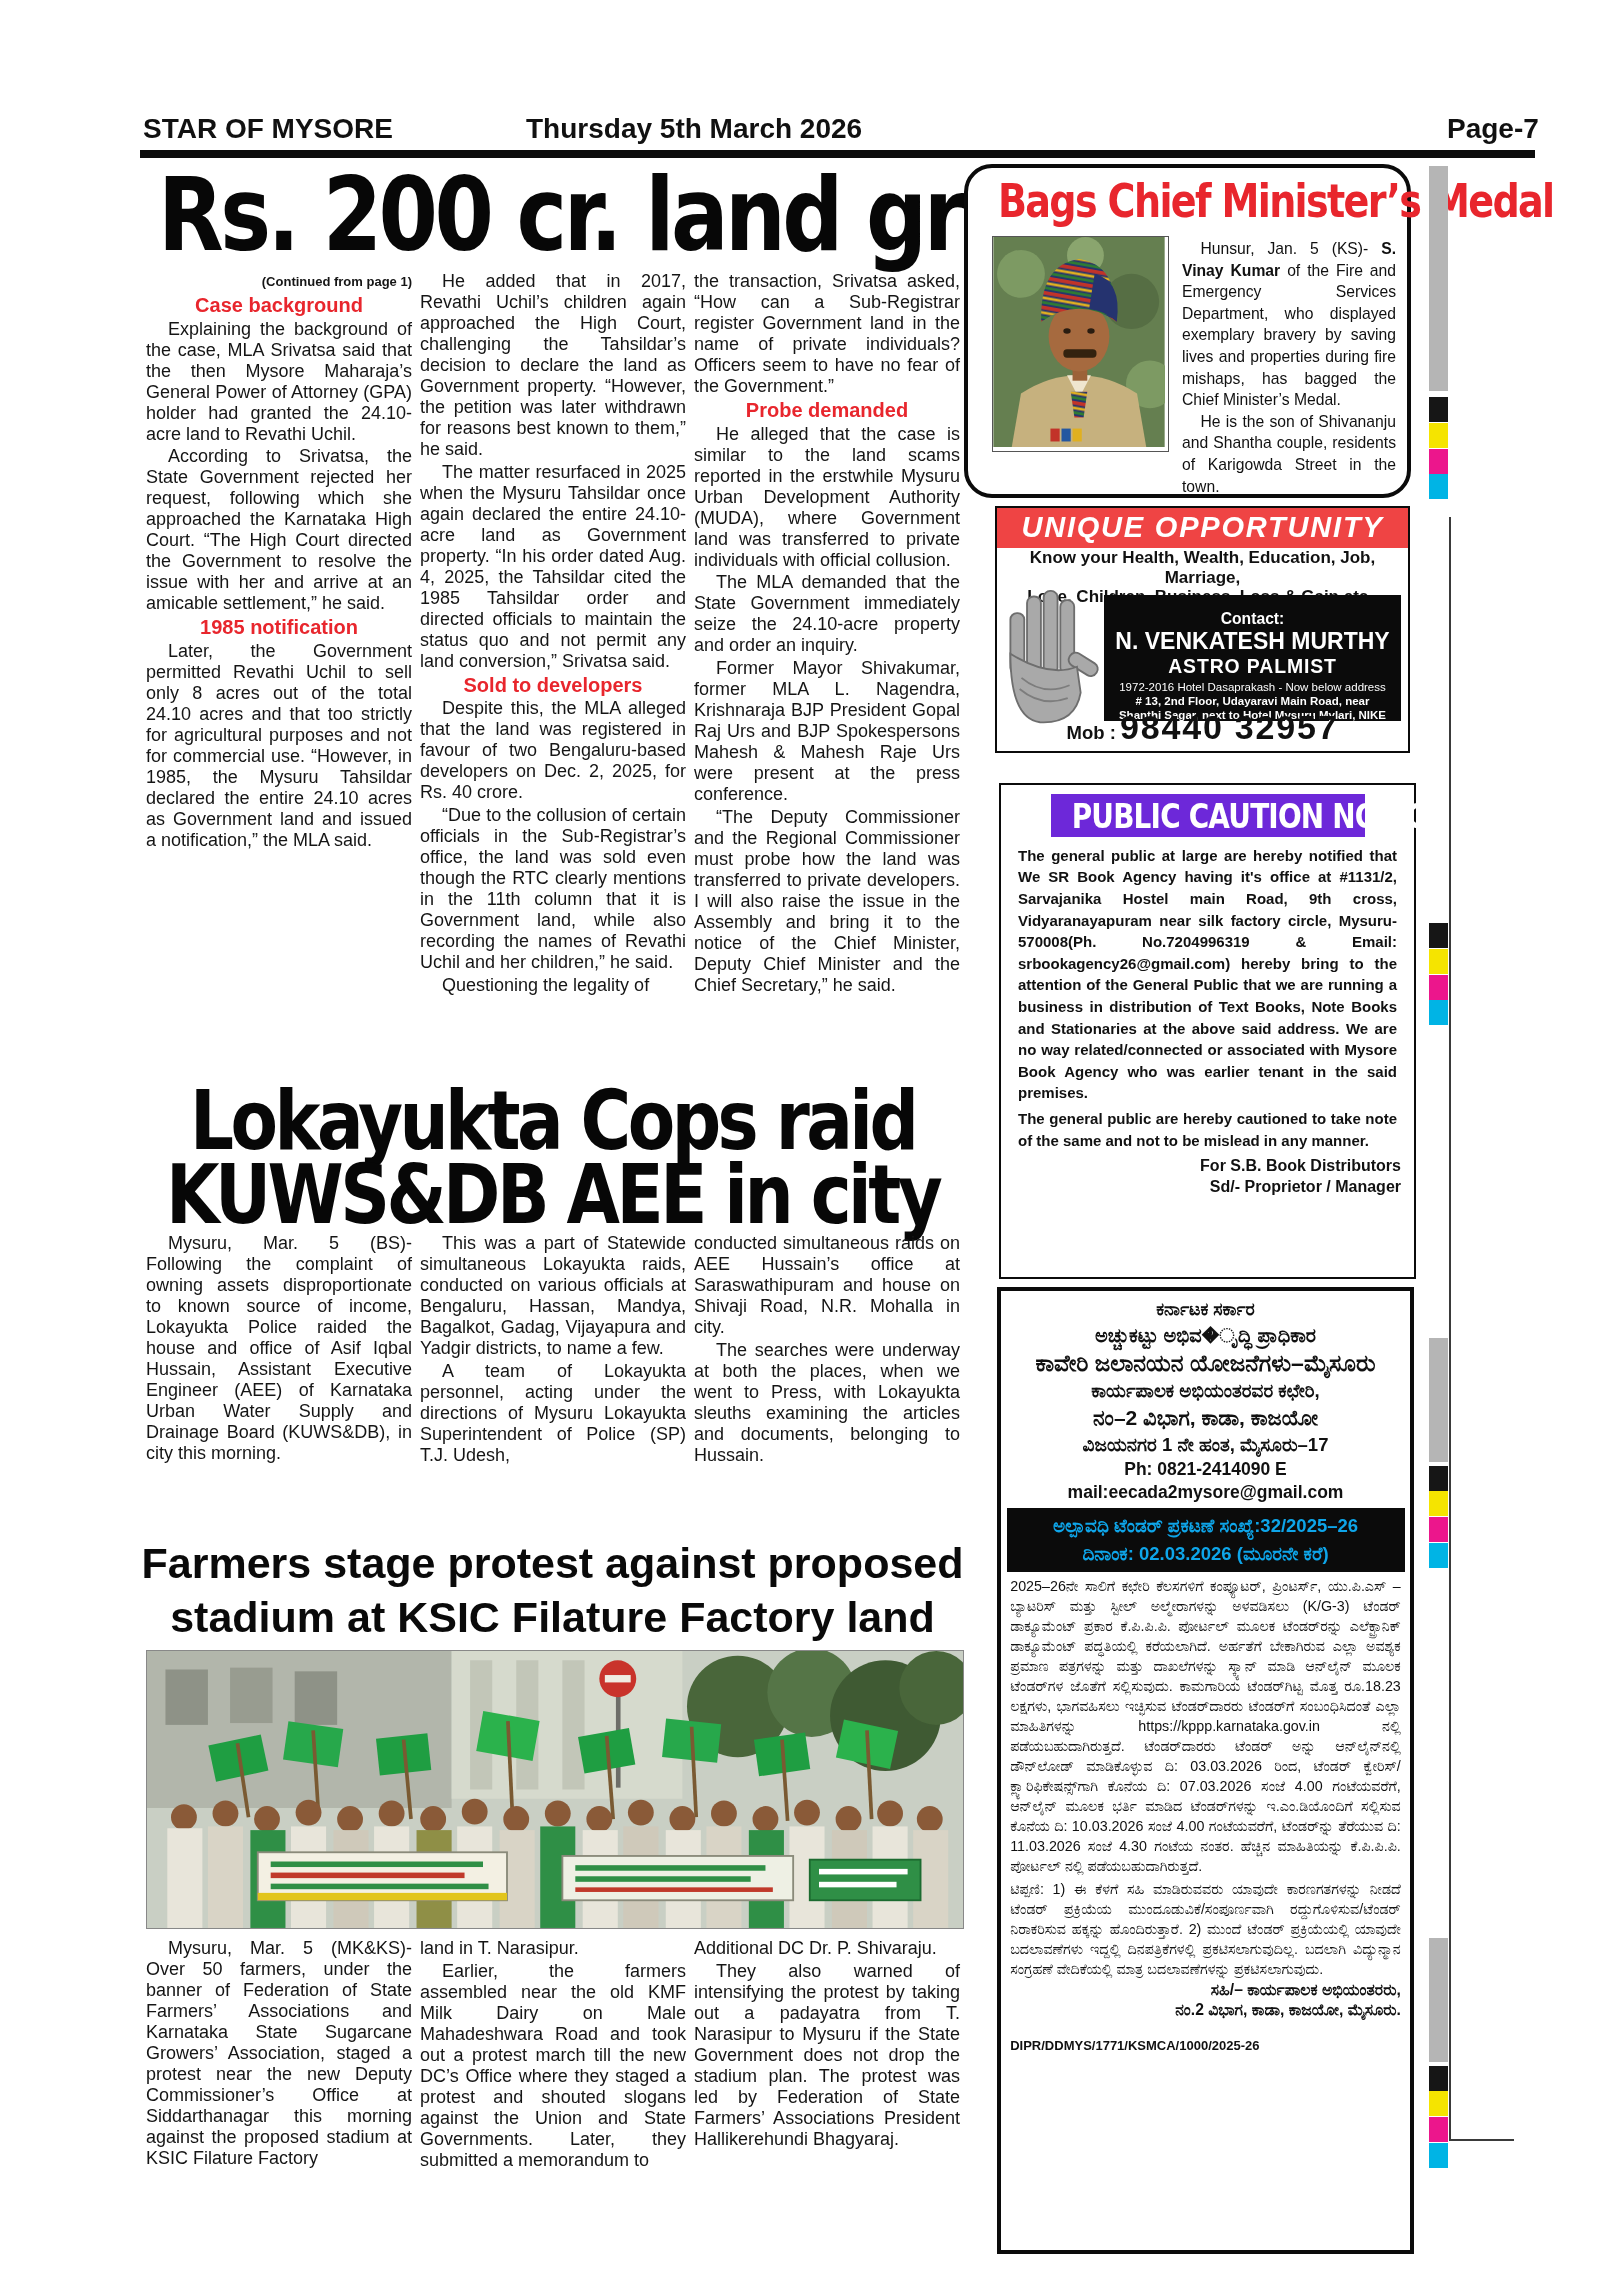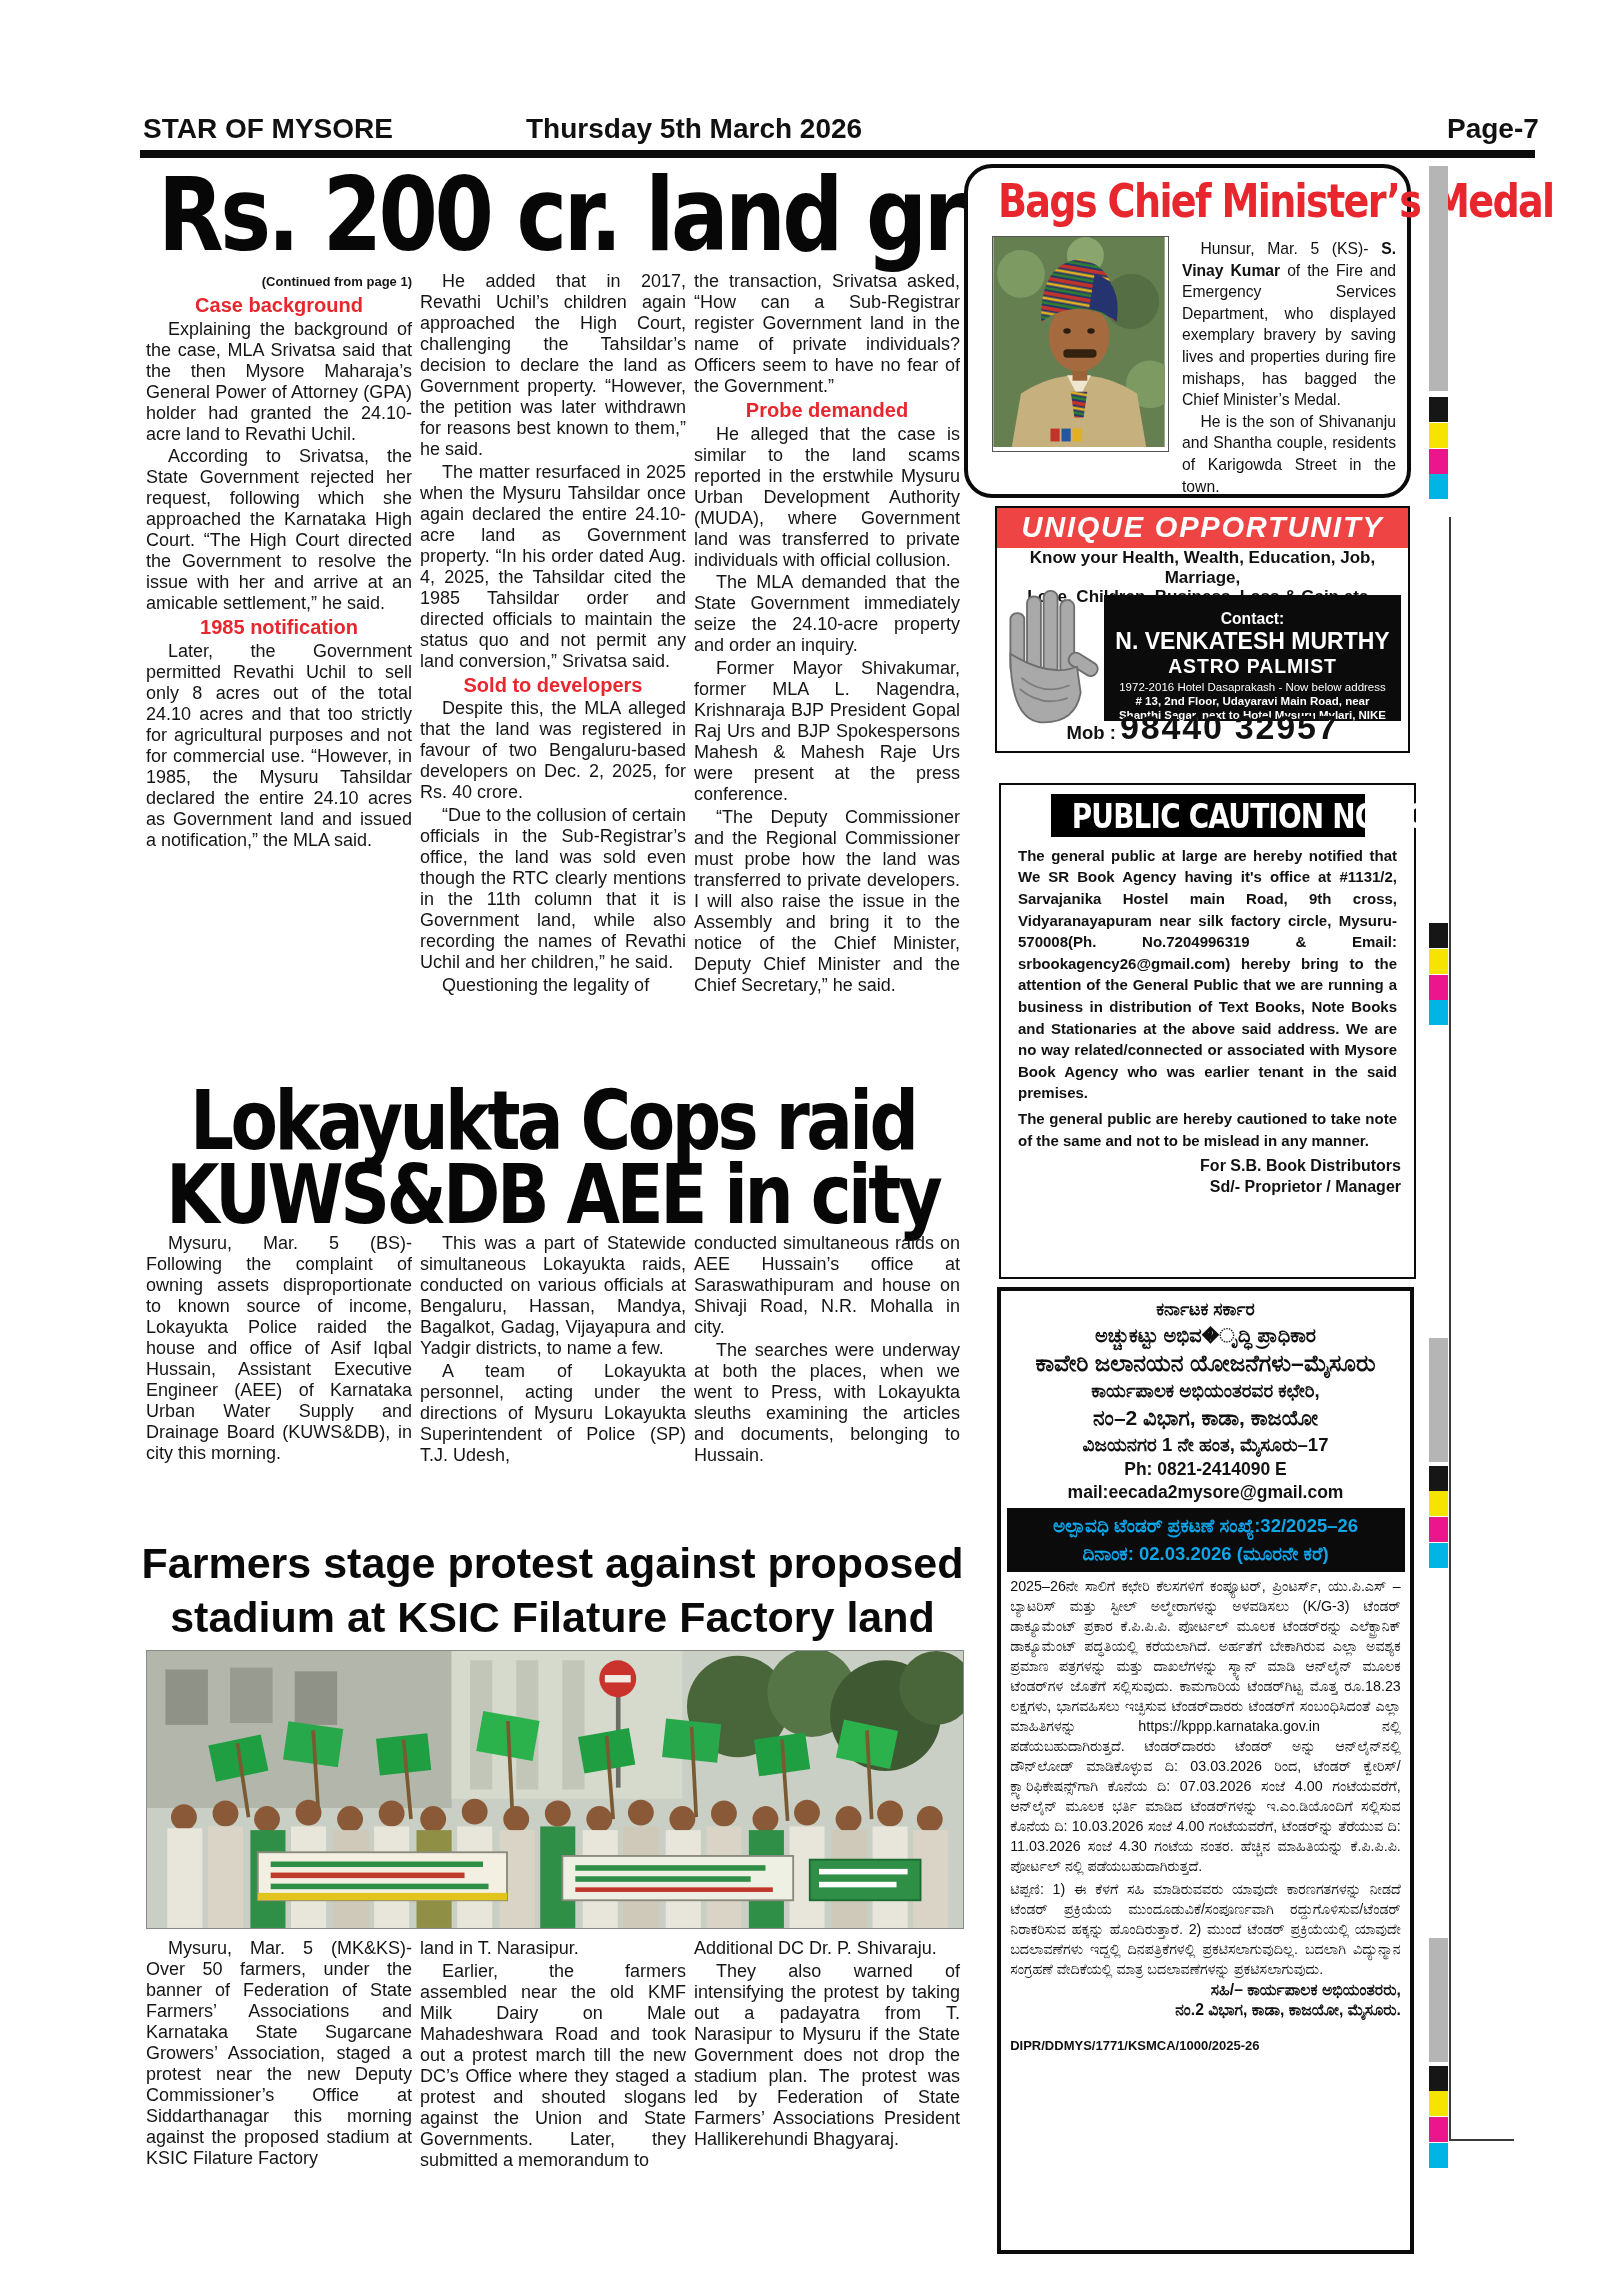--- a/index.html
+++ b/index.html
@@ -29,21 +29,21 @@
   #medal-text p{margin:0;text-indent:18.5px;}
   #unique-box{left:995px;top:506px;width:415px;height:247px;border-width:2.8px;}
   #unique-title{background:#ef4444;color:#fff;text-align:center;font-style:italic;font-weight:bold;
                 font-size:29px;letter-spacing:1.8px;padding:2.8px 0 4.6px 0;white-space:nowrap;}
   .unique-know{font-weight:bold;text-align:center;font-size:17px;line-height:19.4px;}
   #unique-contact{position:absolute;left:107px;top:87px;width:297px;height:126px;background:#0b0b0b;color:#fff;
                   text-align:center;box-sizing:border-box;padding-top:15px;}
   #unique-hand{position:absolute;left:5.5px;top:81px;width:98px;height:137px;}
   #unique-mob{position:absolute;left:0;bottom:3.7px;width:100%;text-align:center;font-weight:bold;}
   #caution-box{left:999px;top:783px;width:417px;height:496px;border-width:2.8px;padding:7.4px 13px;box-sizing:border-box;}
-  #caution-title{background:#000000;color:#fff;text-align:center;font-weight:bold;white-space:nowrap;
+  #caution-title{background:#6d28d9;color:#fff;text-align:center;font-weight:bold;white-space:nowrap;
                  width:314px;margin:1.8px auto 7.4px auto;font-size:31px;padding:1.8px 0 5.5px 0;
                  font-family:"DejaVu Sans","Liberation Sans",sans-serif;}
   #caution-title>span{display:inline-block;transform:scale(0.9,1.1);transform-origin:center top;letter-spacing:-0.9px;}
   .caution-body{font-weight:bold;font-size:15px;line-height:21.6px;text-align:justify;margin:4px;}
   .caution-sign{font-weight:bold;font-size:16px;line-height:21px;text-align:right;margin:0;}
   #tender-box{left:997px;top:1287px;width:417px;height:967px;border-width:4.6px;padding:7.4px 9.2px;box-sizing:border-box;
               overflow:hidden;}
   .knd{font-family:"Liberation Sans",sans-serif;}
   .tender-h{text-align:center;margin:0;line-height:1.35;}
   #tender-bar{background:#0b0b0b;color:#0ea5e9;text-align:center;font-weight:bold;font-size:18.5px;line-height:28px;
@@ -260,21 +260,21 @@
         <path d="M52 92 Q50 30 93 24 Q136 30 134 92 Q114 78 93 78 Q72 78 52 92 Z" fill="url(#turban)"></path>
         <path d="M110 40 Q140 48 134 92 Q120 80 104 78 Z" fill="#25336f"></path>
         <path d="M84 168 L102 168 L98 196 L88 196 Z" fill="url(#turban)"></path>
         <rect x="62" y="208" width="10" height="14" fill="#c23329"></rect>
         <rect x="74" y="208" width="10" height="14" fill="#2457a0"></rect>
         <rect x="86" y="208" width="10" height="14" fill="#e0b020"></rect>
       </svg>
     </div>
     <div id="medal-text">
       <p>
-        <span>Hunsur, Mar. 5 (KS)- </span><b>S. Vinay Kumar</b><span> of the Fire and Emergency Services Department, who displayed exemplary bravery by saving lives and properties during fire mishaps, has bagged the Chief Minister’s Medal.</span>
+        <span>Hunsur, Jan. 5 (KS)- </span><b>S. Vinay Kumar</b><span> of the Fire and Emergency Services Department, who displayed exemplary bravery by saving lives and properties during fire mishaps, has bagged the Chief Minister’s Medal.</span>
       </p>
       <p>He is the son of Shivananju and Shantha couple, residents of Karigowda Street in the town.</p>
     </div>
   </div>
 
   <div class="box" id="unique-box">
     <div id="unique-title">UNIQUE OPPORTUNITY</div>
     <div class="unique-know">Know your Health, Wealth, Education, Job, Marriage,</div>
     <div class="unique-know">Love, Children, Business, Loss &amp; Gain etc.,</div>
     <div id="unique-hand">

